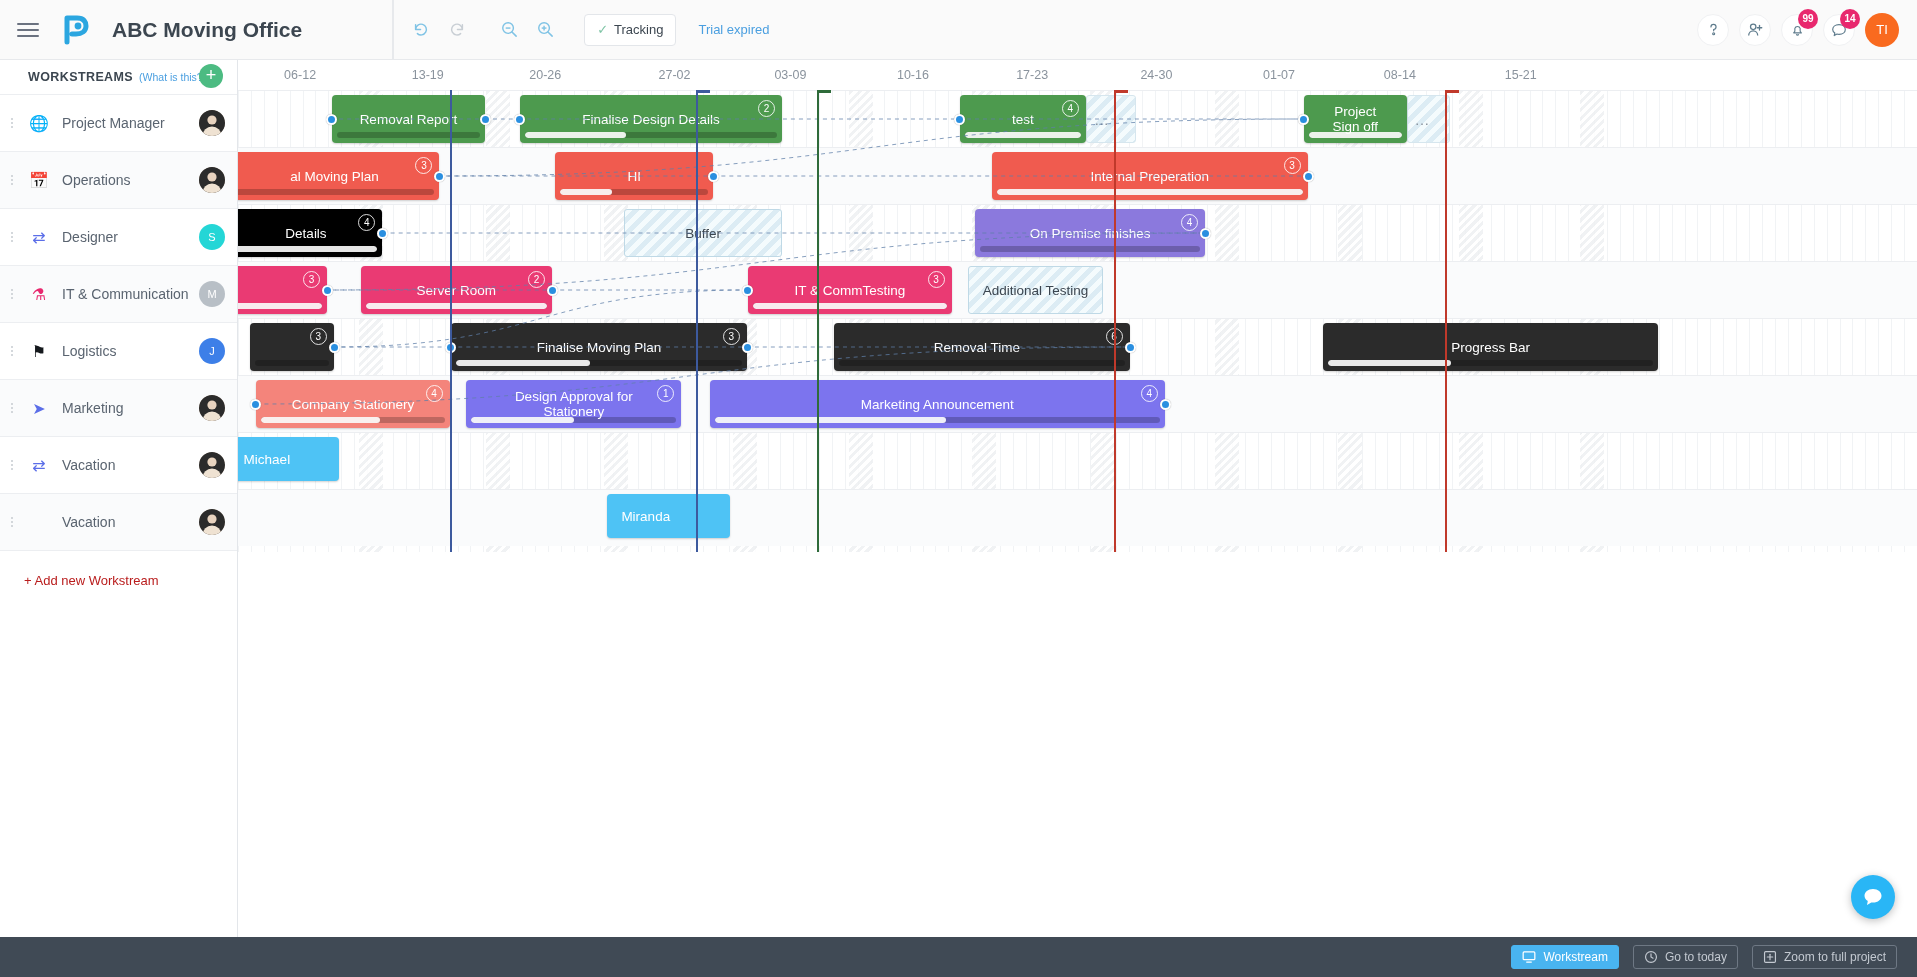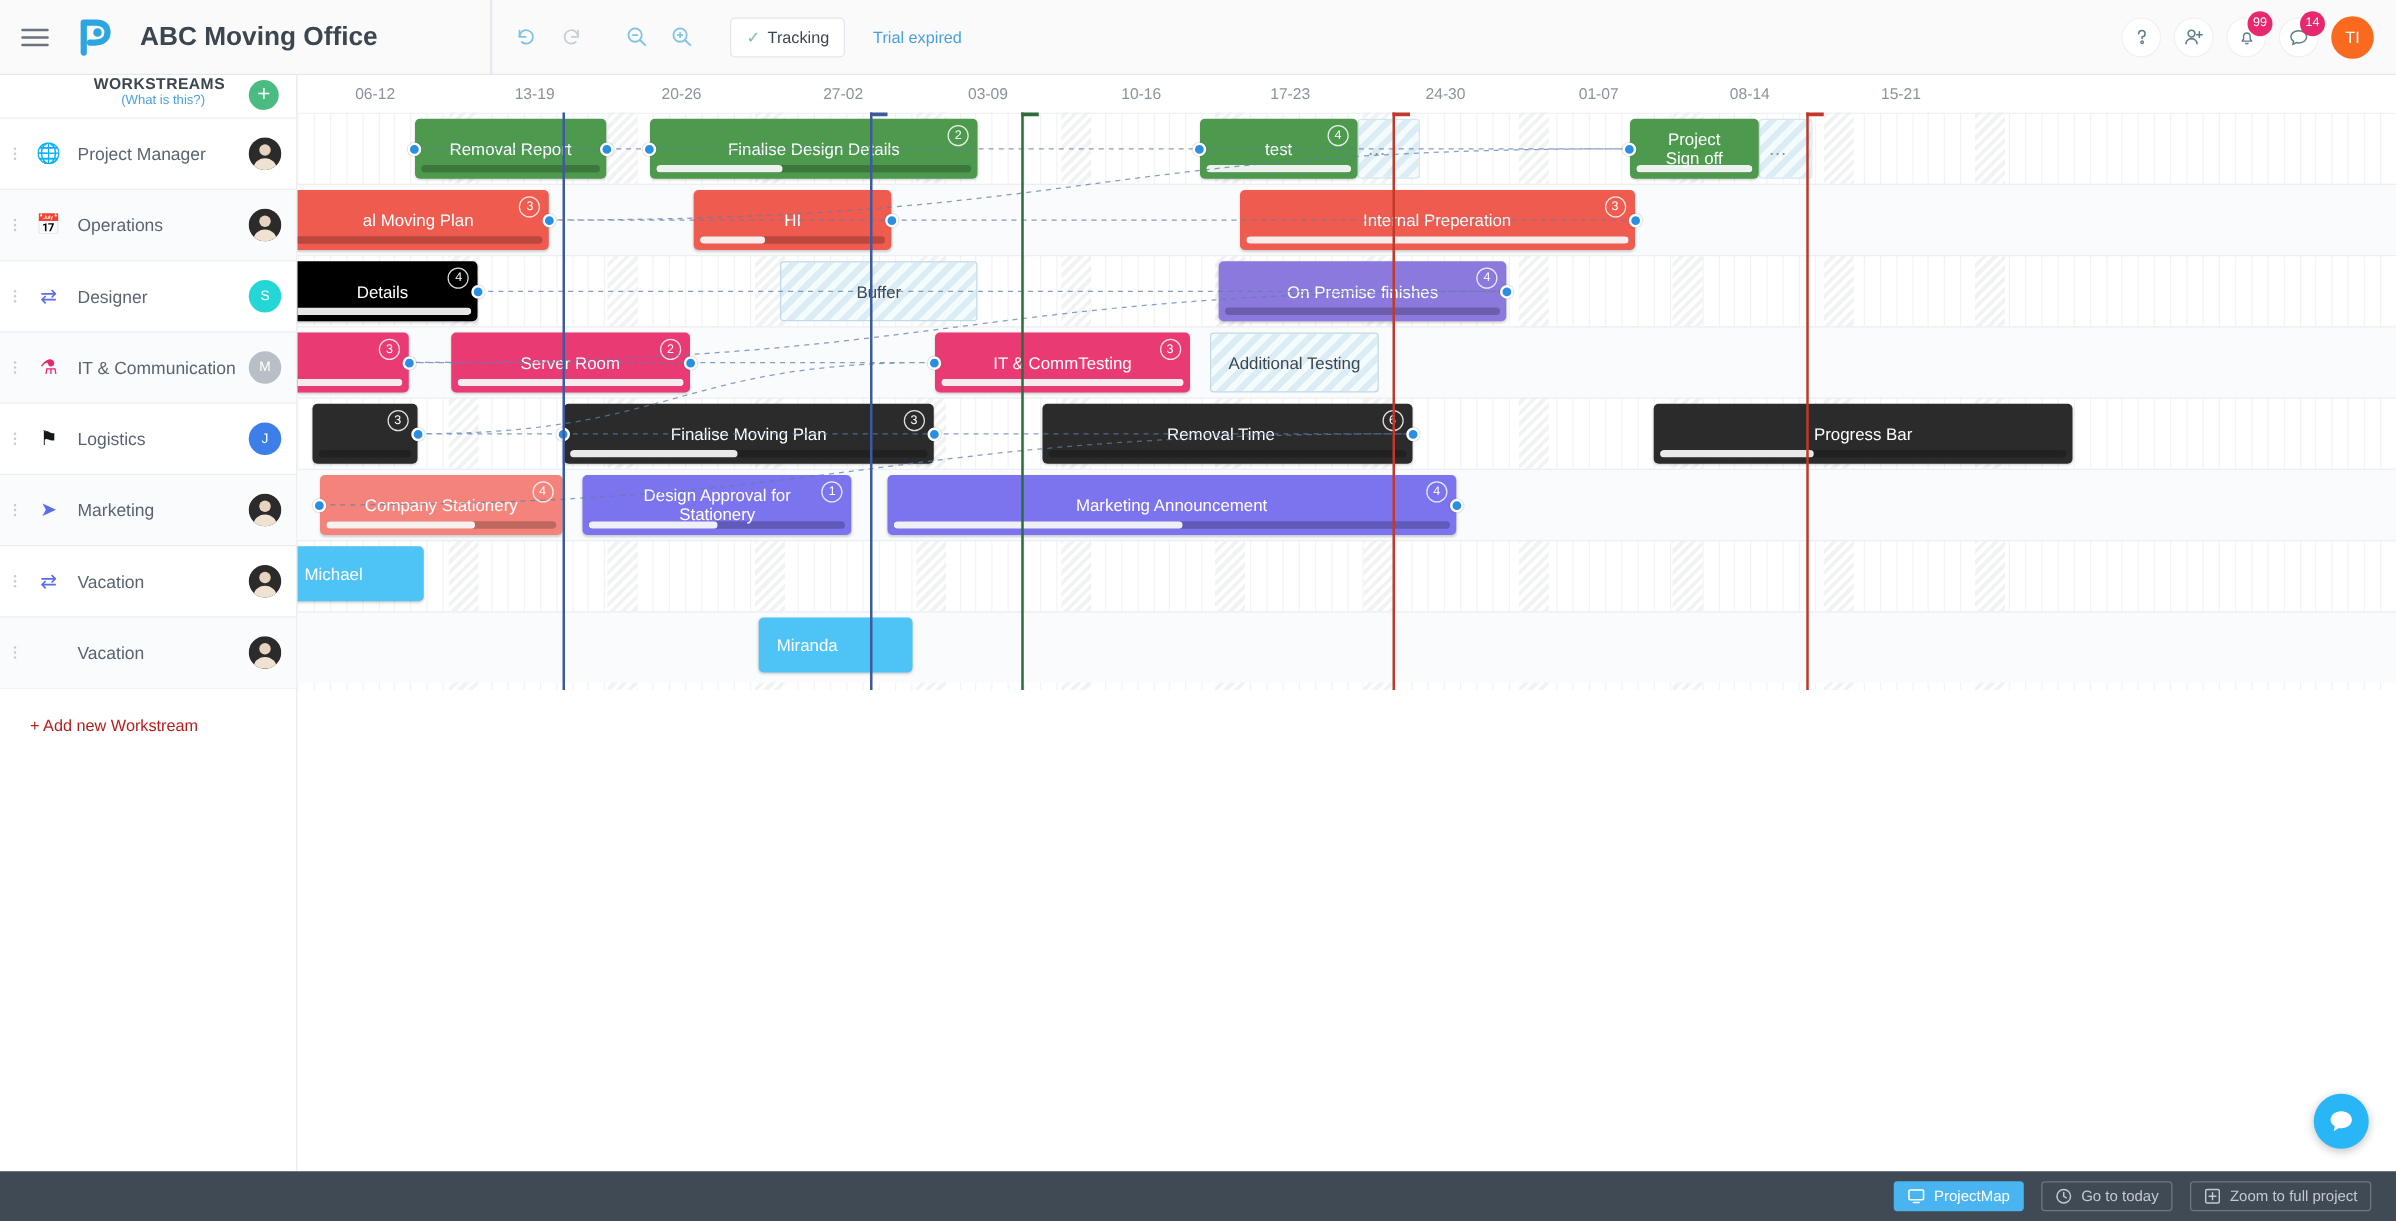--- a/index.html
+++ b/index.html
@@ -22,29 +22,29 @@
   .icon-btn{ width:34px; height:34px; display:flex; align-items:center; justify-content:center; cursor:pointer;}
   .icon-grp{ display:flex; align-items:center; margin-left:10px; gap:2px;}
   .tracking{ margin-left:22px; height:32px; border:1px solid #e3e6ea; border-radius:4px; background:#fff;
              display:flex; align-items:center; gap:6px; padding:0 12px; font-size:13px; color:#3c4650; cursor:pointer;}
   .tracking .ck{ color:#7ec4a5; font-size:13px;}
   .trial{ margin-left:22px; font-size:13px; color:#4a9fe0; cursor:pointer;}
   .tb-right{ margin-left:auto; display:flex; align-items:center; gap:10px; padding-right:18px;}
   .circ-btn{ width:32px; height:32px; border-radius:50%; background:#fff; border:1px solid #f0f1f3;
              display:flex; align-items:center; justify-content:center; position:relative; cursor:pointer;}
   .badge{ position:absolute; top:-6px; right:-6px; min-width:20px; height:20px; border-radius:10px;
-          background:#e8286e; color:#fff; font-size:10px; font-weight:normal;
+          background:#e8286e; color:#fff; font-size:10px; font-weight:bold;
           display:flex; align-items:center; justify-content:center; padding:0 4px;}
   .avatar-me{ width:34px; height:34px; border-radius:50%; background:#f96a1f; color:#fff;
               display:flex; align-items:center; justify-content:center; font-size:13px; cursor:pointer;}
 
   
   .sidebar{ position:absolute; left:0; top:60px; width:238px; height:917px; background:#fff;
             border-right:1px solid #e3e6ea; }
-  .ws-head{ height:34px; display:flex; align-items:center; padding:0 10px 0 28px; position:relative;flex-direction:column;}
+  .ws-head{ height:34px; display:flex; align-items:center; padding:0 10px 0 28px; position:relative;}
   .ws-head .t{ font-size:12.5px; font-weight:bold; color:#3c4650; letter-spacing:.4px;}
   .ws-head .q{ font-size:10.5px; color:#4a9fe0; margin-left:6px; cursor:pointer;}
   .plus{ position:absolute; right:14px; top:4px; width:24px; height:24px; border-radius:50%;
          background:#4cbb82; color:#fff; font-size:18px; line-height:22px; text-align:center; cursor:pointer;}
   .ws-row{ height:57px; display:flex; align-items:center; border-top:1px solid #eceef1; position:relative;}
   .ws-row.alt{ background:#fafbfc; }
   .grip{ width:16px; display:flex; flex-direction:column; gap:2px; align-items:center; margin-left:4px; cursor:grab;}
   .grip i{ width:2px; height:2px; background:#c6cbd1; border-radius:50%;}
   .ws-ic{ width:30px; text-align:center; font-size:16px; margin-left:4px;}
   .ws-name{ font-size:14px; color:#5a6470; margin-left:8px; white-space:nowrap;}
@@ -685,21 +685,21 @@
     <svg width="24" height="24" viewBox="0 0 24 24">
         <path d="M12 4 C7 4 3.5 7 3.5 10.8 C3.5 13 4.8 14.9 6.8 16 L6 20 L10.3 17.4 C10.8 17.5 11.4 17.6 12 17.6 C17 17.6 20.5 14.6 20.5 10.8 C20.5 7 17 4 12 4 z" fill="#fff"></path>
       </svg>
   </div>
   <div class="footer">
     <div class="fbtn on">
       <svg width="14" height="14" viewBox="0 0 18 18">
           <rect x="1.5" y="2.5" width="15" height="10" rx="1.2" fill="none" stroke="#fff" stroke-width="1.6"></rect>
           <line x1="6" y1="15.5" x2="12" y2="15.5" stroke="#fff" stroke-width="1.6" stroke-linecap="round"></line>
         </svg>
-      <span>ProjectMap</span>
+      <span>Workstream</span>
     </div>
     <div class="fbtn">
       <svg width="14" height="14" viewBox="0 0 18 18">
           <circle cx="9" cy="9" r="7" fill="none" stroke="#c3c9d1" stroke-width="1.5"></circle>
           <path d="M9 5 L9 9 L11.6 10.6" fill="none" stroke="#c3c9d1" stroke-width="1.5" stroke-linecap="round"></path>
         </svg>
       <span>Go to today</span>
     </div>
     <div class="fbtn">
       <svg width="14" height="14" viewBox="0 0 18 18">

